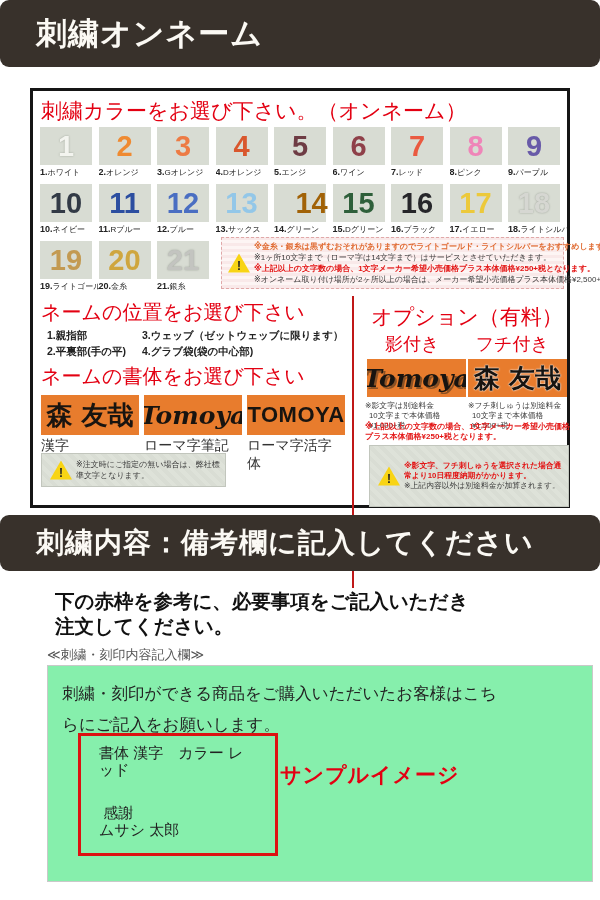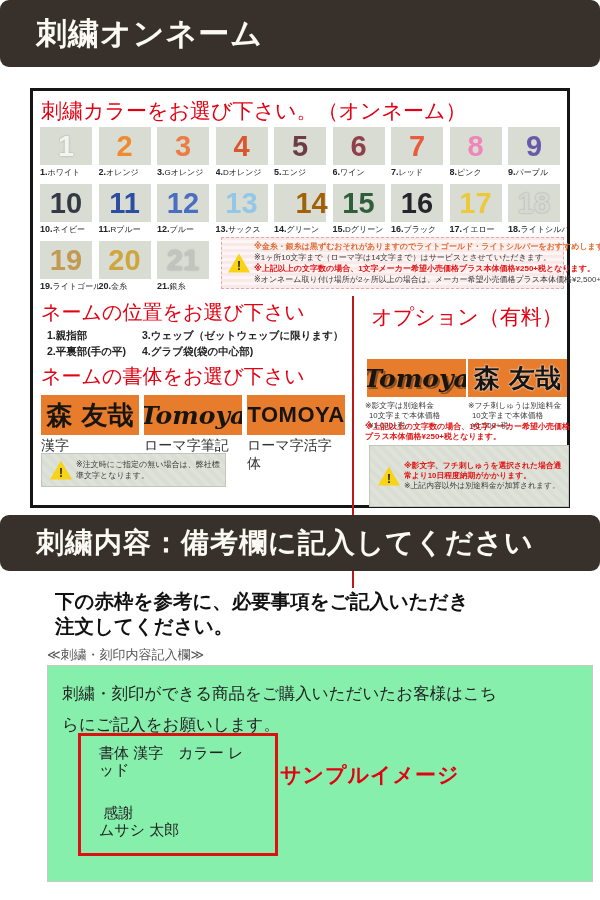--- a/index.html
+++ b/index.html
@@ -262,20 +262,24 @@
     </div>
 
   <div id="font-note" class="abs gray-note">
     <span class="warn-tri">!</span>
     <div class="note-line note-dark">※注文時にご指定の無い場合は、弊社標準文字となります。</div>
   </div>
 
   <div id="divider" class="abs"></div>
 
   <div id="opt-title" class="abs red-title">オプション（有料）</div>
+  <div id="opt-subs" class="abs red-title">
+      <span>影付き</span>
+      <span>フチ付き</span>
+    </div>
   <div id="opt-samples" class="abs">
       <div class="swatch swatch-script swatch-shadow">Tomoya</div>
       <div class="swatch swatch-kanji swatch-outline">森 友哉</div>
     </div>
   <div id="opt-fees" class="abs">
       <div class="fee-col">
         <div class="fee1">※影文字は別途料金</div>
         <div class="fee2">10文字まで本体価格¥1,000+税</div>
       </div>
       <div class="fee-col">

